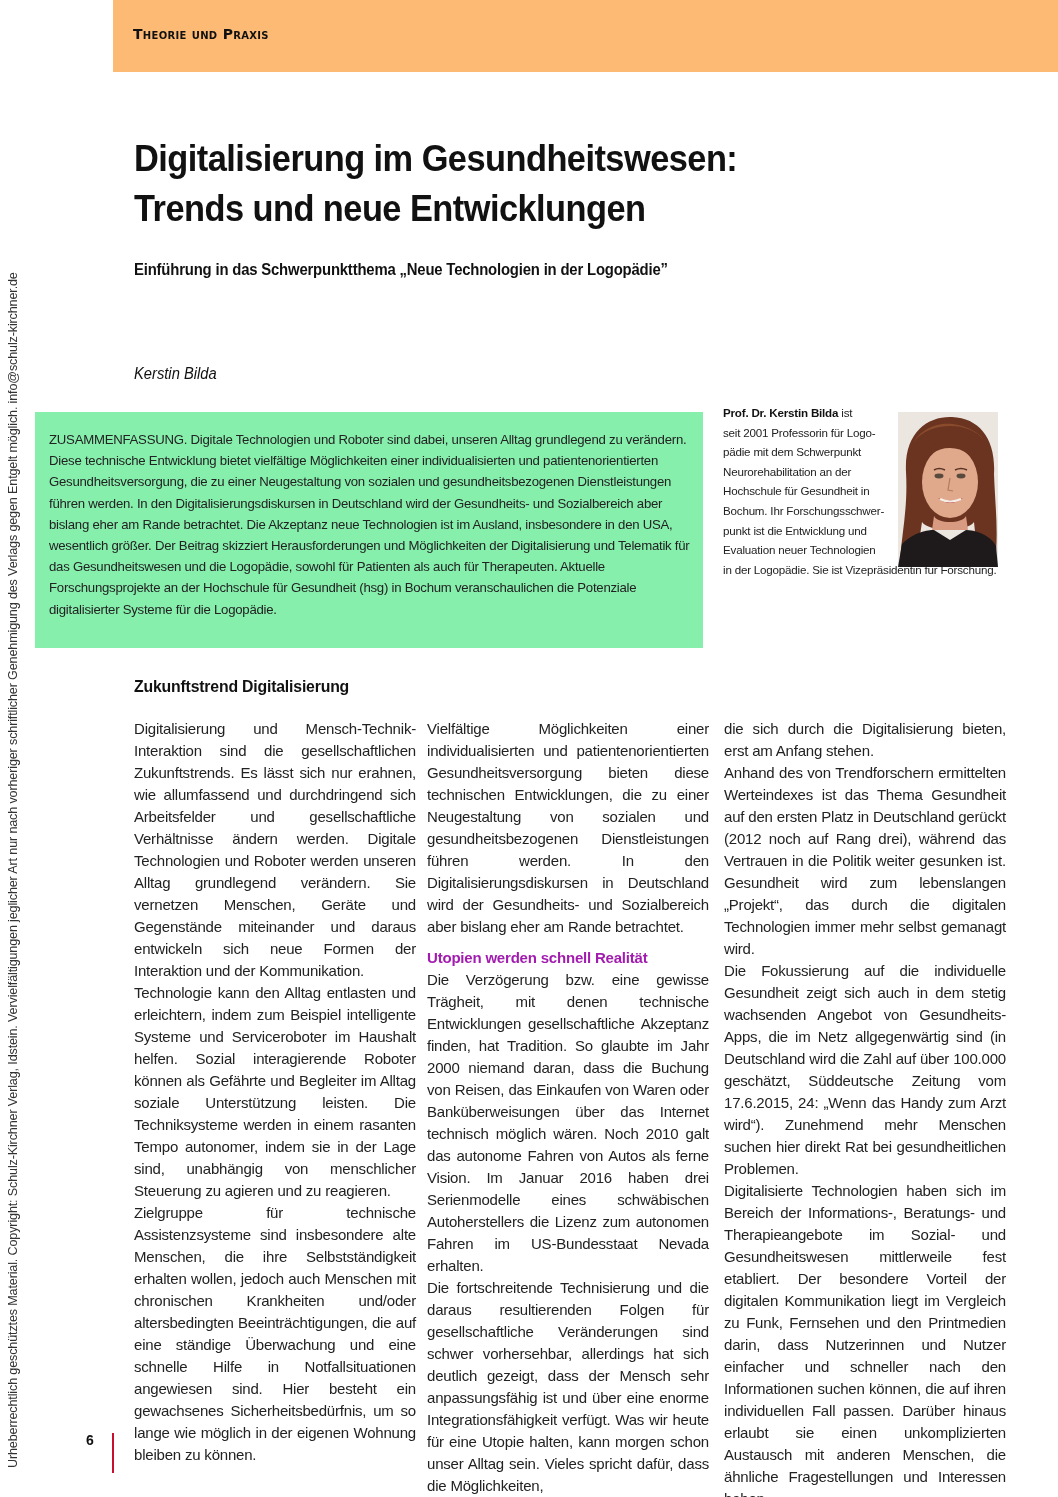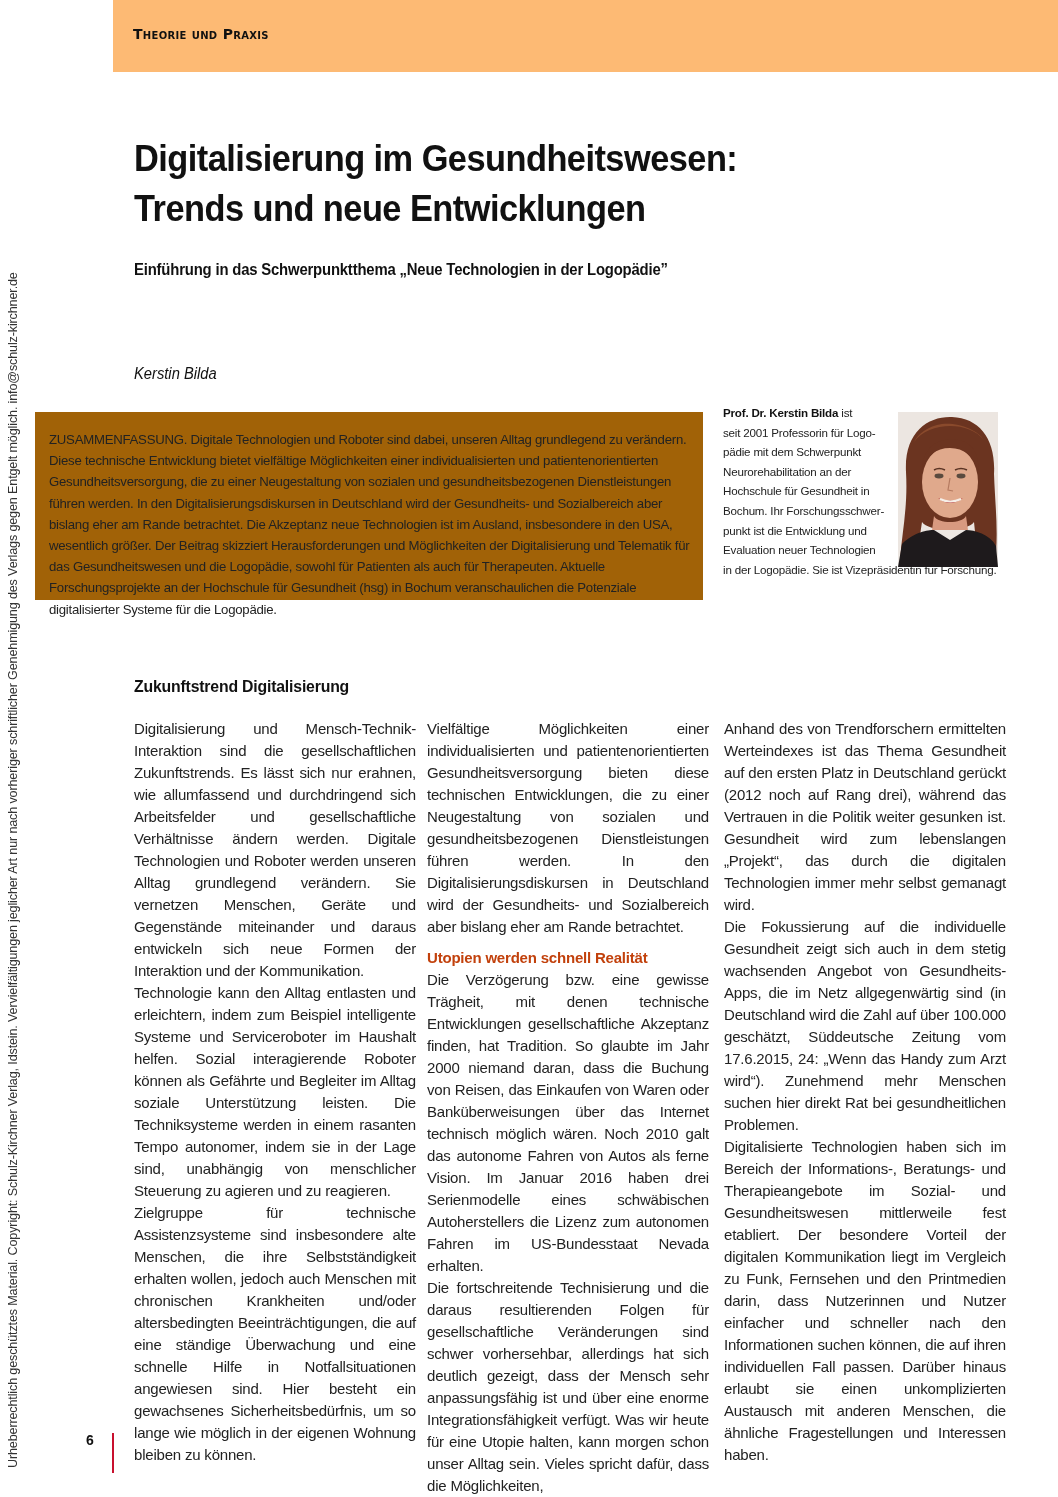--- a/index.html
+++ b/index.html
@@ -34,22 +34,22 @@
       font-family: "Liberation Sans", sans-serif; font-weight: bold; font-size: 16px;
       color: #111; letter-spacing: -0.2px; transform: scaleX(0.93); transform-origin: 0 0;
     }
     .author {
       position: absolute; left: 134px; top: 365px;
       font-family: "Liberation Sans", sans-serif; font-style: italic; font-size: 16px;
       color: #111; transform: scaleX(0.92); transform-origin: 0 0;
     }
 
     .abstract-box {
-      position: absolute; left: 35px; top: 412px; width: 668px; height: 188px;
-      background: #a16207;
+      position: absolute; left: 35px; top: 412px; width: 668px; height: 236px;
+      background: #86efac;
     }
     .abstract-text {
       position: absolute; left: 14px; top: 17px; width: 650px;
       font-size: 13.2px; line-height: 21.2px; color: #222; letter-spacing: -0.25px;
     }
 
     .bio {
       position: absolute; left: 723px; top: 403px; width: 300px;
       font-size: 11.6px; line-height: 19.6px; color: #222; letter-spacing: -0.2px;
     }
@@ -67,21 +67,21 @@
       font-weight: bold; font-size: 17px; color: #111; letter-spacing: -0.2px;
       transform: scaleX(0.93); transform-origin: 0 0;
     }
 
     .col {
       position: absolute; width: 282px;
       font-size: 15px; line-height: 22px; color: #222;
       text-align: justify; letter-spacing: -0.2px;
     }
     .col p { margin: 0; }
-    .col .subhead { font-weight: bold; color: #c2410c; margin-top: 9px; }
+    .col .subhead { font-weight: bold; color: #a21caf; margin-top: 9px; }
     .col1 { left: 134px; top: 718px; }
     .col2 { left: 427px; top: 718px; }
     .col3 { left: 724px; top: 718px; }
 
     .footer-page {
       position: absolute; left: 86px; top: 1432px;
       font-weight: bold; font-size: 14px; color: #111;
     }
     .footer-rule {
       position: absolute; left: 112px; top: 1433px; width: 2px; height: 40px;
@@ -156,20 +156,21 @@
 </div>
 
 <div class="col col2">
   <p>Vielfältige Möglichkeiten einer individualisierten und patientenorientierten Gesundheitsversorgung bieten diese technischen Entwicklungen, die zu einer Neugestaltung von sozialen und gesundheitsbezogenen Dienstleistungen führen werden. In den Digitalisierungsdiskursen in Deutschland wird der Gesundheits- und Sozialbereich aber bislang eher am Rande betrachtet.</p>
   <p class="subhead">Utopien werden schnell Realität</p>
   <p>Die Verzögerung bzw. eine gewisse Trägheit, mit denen technische Entwicklungen gesellschaftliche Akzeptanz finden, hat Tradition. So glaubte im Jahr 2000 niemand daran, dass die Buchung von Reisen, das Einkaufen von Waren oder Banküberweisungen über das Internet technisch möglich wären. Noch 2010 galt das autonome Fahren von Autos als ferne Vision. Im Januar 2016 haben drei Serienmodelle eines schwäbischen Autoherstellers die Lizenz zum autonomen Fahren im US-Bundesstaat Nevada erhalten.</p>
   <p>Die fortschreitende Technisierung und die daraus resultierenden Folgen für gesellschaftliche Veränderungen sind schwer vorhersehbar, allerdings hat sich deutlich gezeigt, dass der Mensch sehr anpassungsfähig ist und über eine enorme Integrationsfähigkeit verfügt. Was wir heute für eine Utopie halten, kann morgen schon unser Alltag sein. Vieles spricht dafür, dass die Möglichkeiten,</p>
 </div>
 
 <div class="col col3">
+  <p>die sich durch die Digitalisierung bieten, erst am Anfang stehen.</p>
   <p>Anhand des von Trendforschern ermittelten Werteindexes ist das Thema Gesundheit auf den ersten Platz in Deutschland gerückt (2012 noch auf Rang drei), während das Vertrauen in die Politik weiter gesunken ist. Gesundheit wird zum lebenslangen „Projekt“, das durch die digitalen Technologien immer mehr selbst gemanagt wird.</p>
   <p>Die Fokussierung auf die individuelle Gesundheit zeigt sich auch in dem stetig wachsenden Angebot von Gesundheits-Apps, die im Netz allgegenwärtig sind (in Deutschland wird die Zahl auf über 100.000 geschätzt, Süddeutsche Zeitung vom 17.6.2015, 24: „Wenn das Handy zum Arzt wird“). Zunehmend mehr Menschen suchen hier direkt Rat bei gesundheitlichen Problemen.</p>
   <p>Digitalisierte Technologien haben sich im Bereich der Informations-, Beratungs- und Therapieangebote im Sozial- und Gesundheitswesen mittlerweile fest etabliert. Der besondere Vorteil der digitalen Kommunikation liegt im Vergleich zu Funk, Fernsehen und den Printmedien darin, dass Nutzerinnen und Nutzer einfacher und schneller nach den Informationen suchen können, die auf ihren individuellen Fall passen. Darüber hinaus erlaubt sie einen unkomplizierten Austausch mit anderen Menschen, die ähnliche Fragestellungen und Interessen haben.</p>
 </div>
 
 <div class="footer-page">6</div>
 <div class="footer-rule"></div>
 <div class="footer-journal">
   <span class="forum">Forum</span>
   <span class="logo">Logopädie</span>

